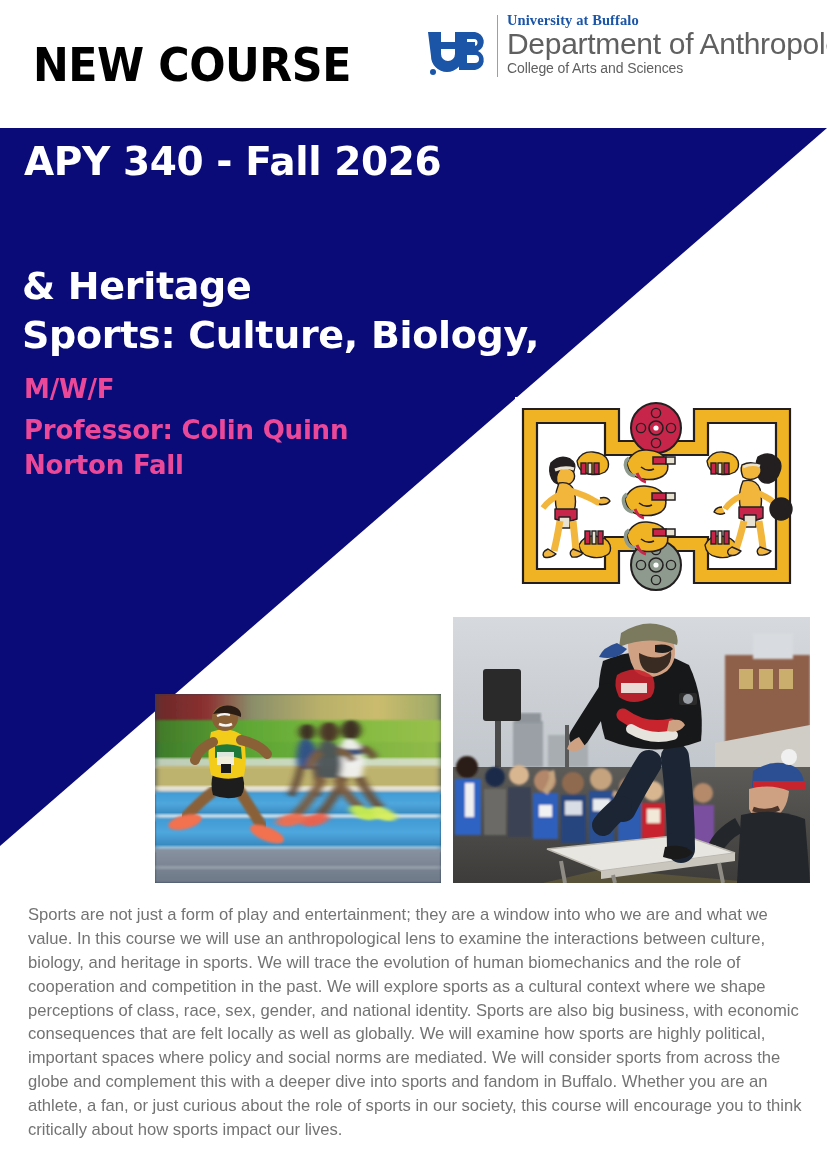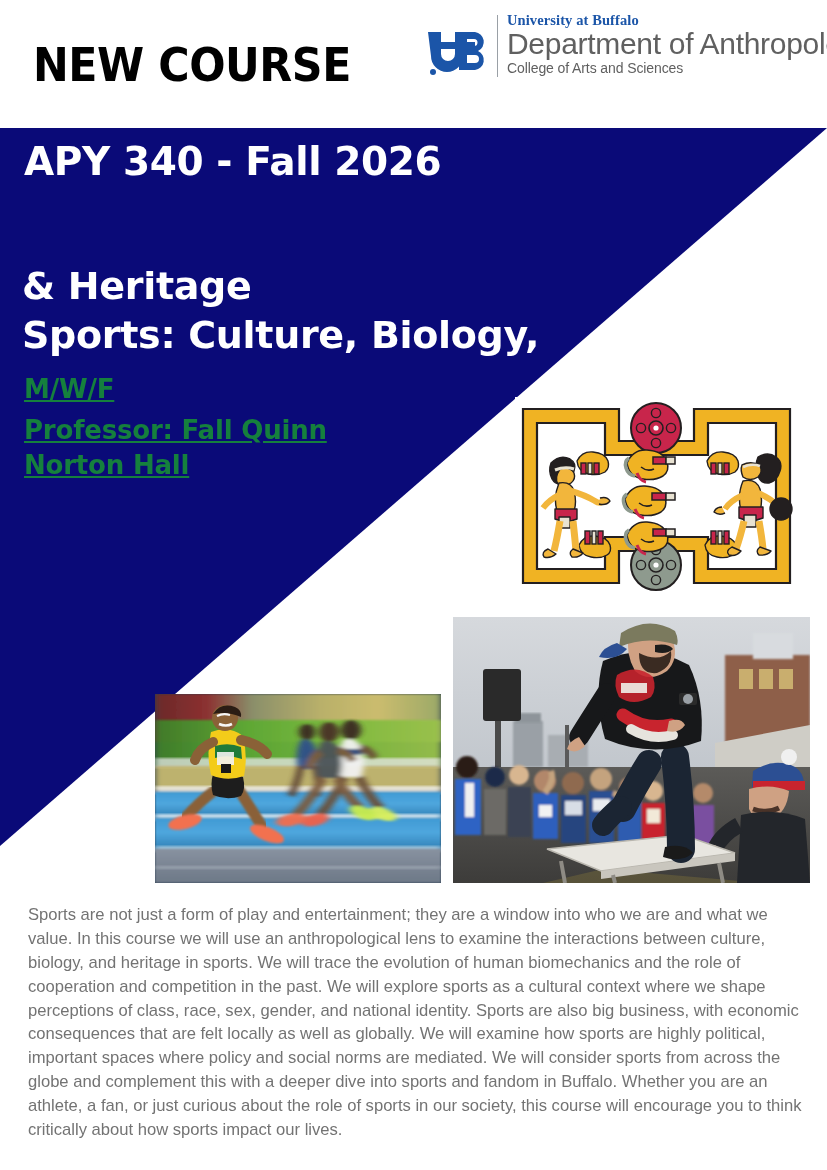--- a/index.html
+++ b/index.html
@@ -101,22 +101,21 @@
     font-family:"DejaVu Sans", sans-serif;
     font-weight:bold;
     font-size:38px;
     line-height:1.28;
     color:#ffffff;
     letter-spacing:-0.3px;
   }
   #meta-block{
     position:absolute; left:24px; top:372px;
     width:420px;
-    color:#15803d;
-    text-decoration:underline;
+    color:#ec4899;
   }
   .meta-line{
     font-family:"DejaVu Sans", sans-serif;
     font-weight:bold;
     font-size:26px;
     line-height:1.34;
     letter-spacing:-0.2px;
     white-space:nowrap;
   }
   .meta-gap{height:6px;}
@@ -198,22 +197,22 @@
   <div id="course-code">APY 340 - Fall 2026</div>
 
   <div id="course-title">
     <div>&amp; Heritage</div>
     <div>Sports: Culture, Biology,</div>
   </div>
 
   <div id="meta-block">
     <div class="meta-line">M/W/F</div>
     <div class="meta-gap"></div>
-    <div class="meta-line">Professor: Fall Quinn</div>
-    <div class="meta-line">Norton Hall</div>
+    <div class="meta-line">Professor: Colin Quinn</div>
+    <div class="meta-line">Norton Fall</div>
   </div>
 
   <div id="ballcourt">
     <svg viewBox="0 0 283 198" width="283" height="198" aria-hidden="true">
       <rect x="0" y="0" width="283" height="198" fill="#ffffff"></rect>
 
       <g stroke="#231f20" stroke-width="2.2" fill="#f0b323" stroke-linejoin="miter">
         <path d="M8 12 H104 V44 H179 V12 H275 V186 H179 V154 H104 V186 H8 Z
                  M22 26 V172 H90 V140 H193 V172 H261 V26 H193 V58 H90 V26 Z" fill-rule="evenodd"></path>
       </g>

